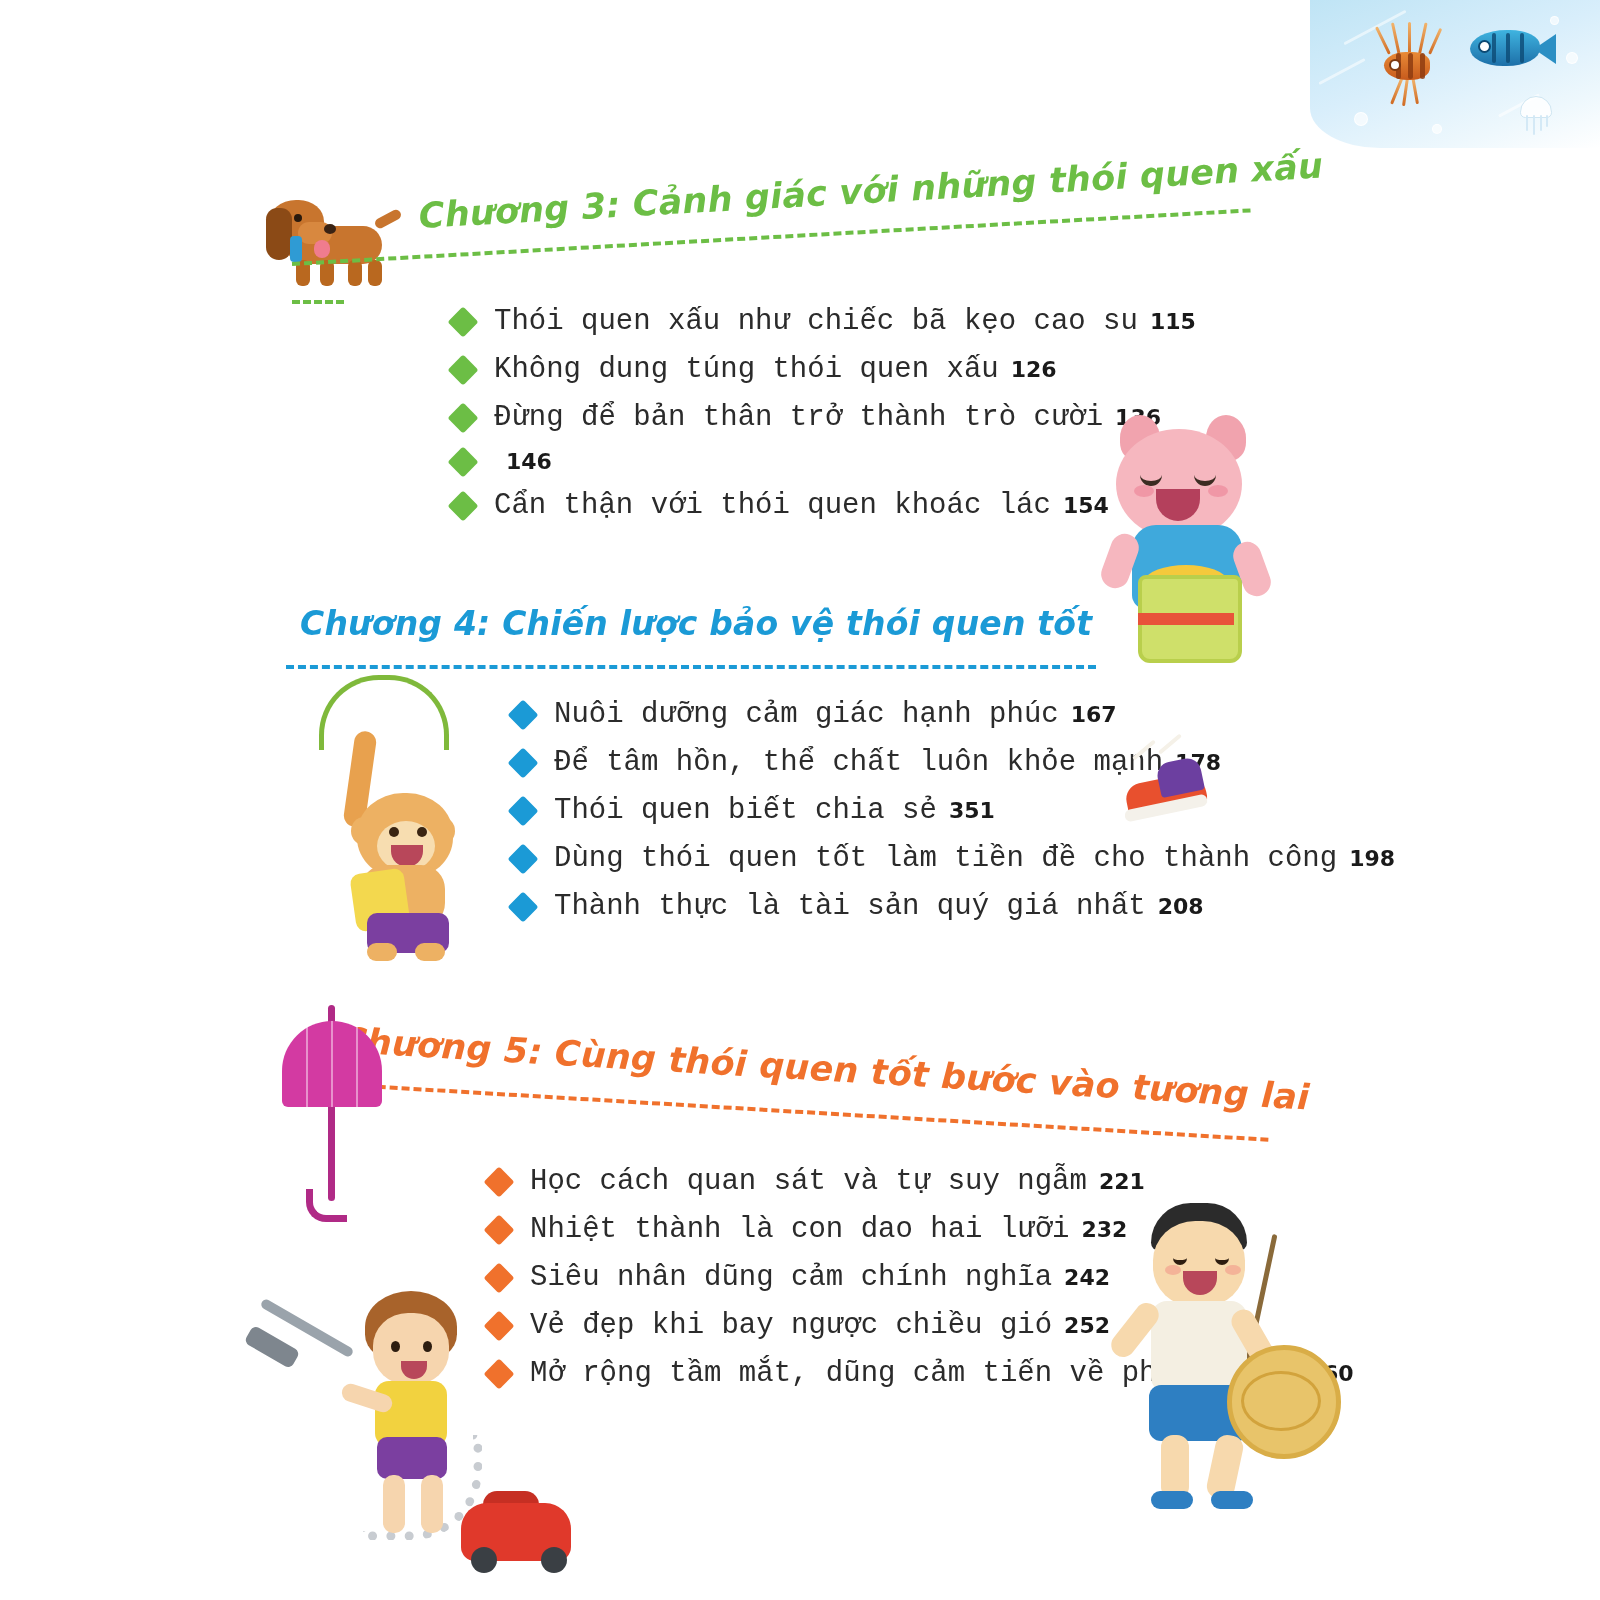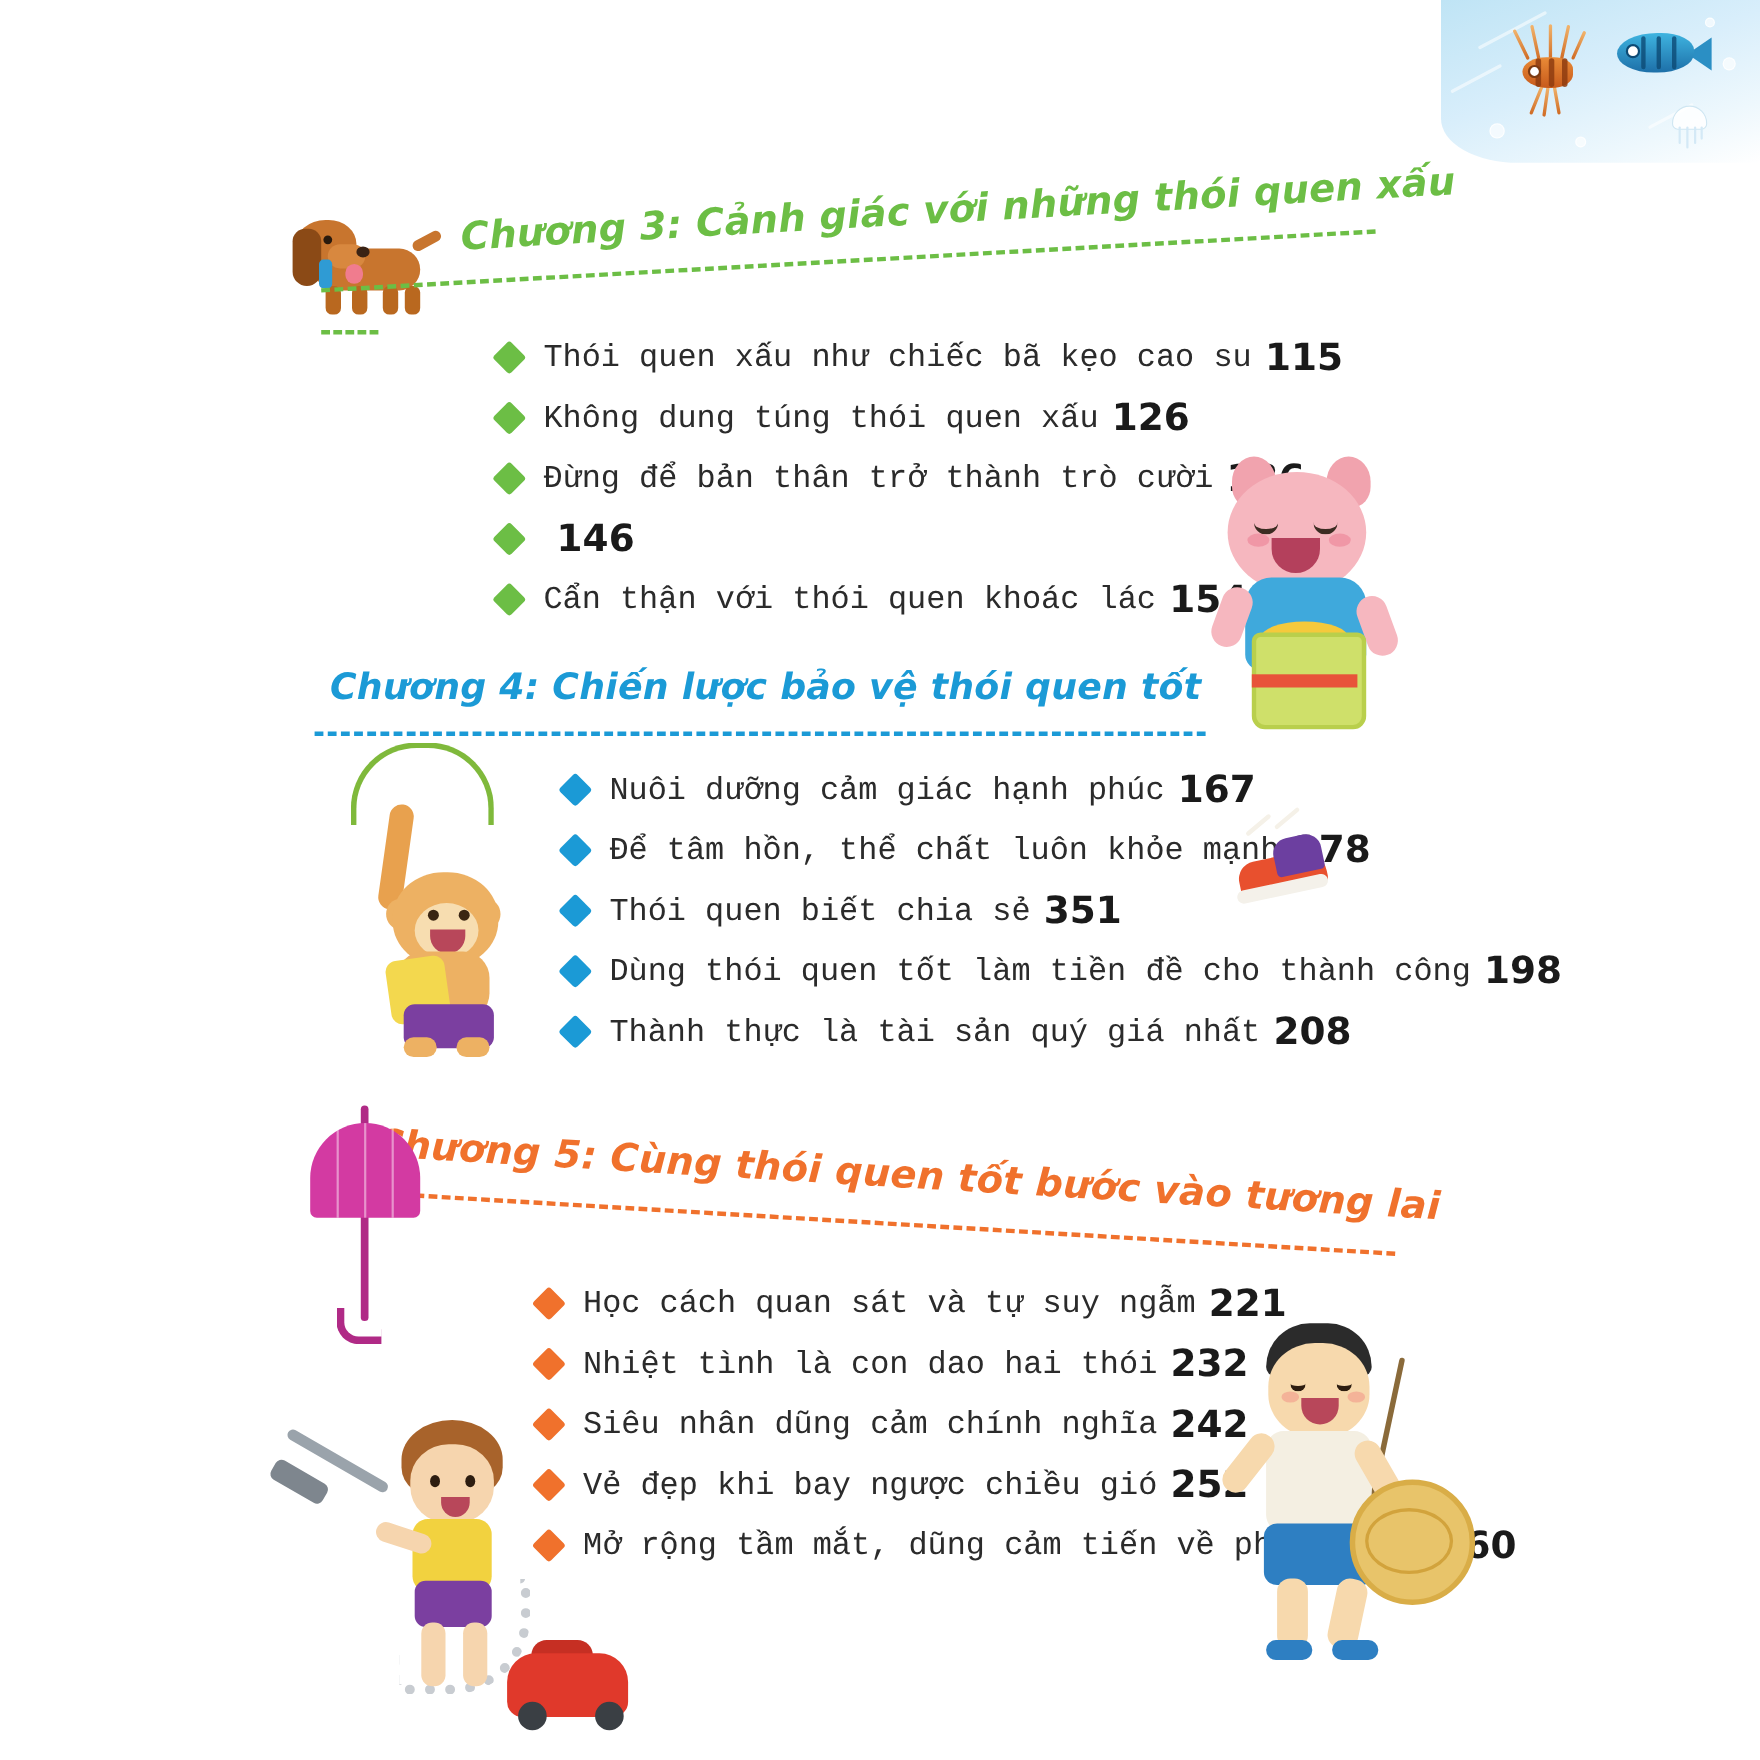--- a/index.html
+++ b/index.html
@@ -193,21 +193,21 @@
     border-radius: 3px;
   }
   .entry-text {
     font-family: Liberation Mono, monospace;
     font-size: 29px;
     color: #2b2b2b;
     white-space: nowrap;
   }
   .entry-page {
     font-family: "DejaVu Sans", sans-serif;
-    font-size: 34px;
+    font-size: 22px;
     font-weight: bold;
     color: #1a1a1a;
     margin-left: 12px;
     white-space: nowrap;
   }
   .green .bullet { background: #6cbe45; }
   .blue .bullet  { background: #1b9ad6; }
   .orange .bullet{ background: #f0712c; }
 
   
@@ -481,21 +481,21 @@
   <div class="dashline" style="left: 330px; top: 1082px; width: 940px; border-top-color: #f0712c; transform: rotate(3.4deg); transform-origin: left center;"></div>
 
   <div class="entries orange" style="left: 488px; top: 1140px; margin-top: 25px;">
     <div class="entry">
       <span class="bullet"></span>
       <span class="entry-text">Học cách quan sát và tự suy ngẫm</span>
       <span class="entry-page">221</span>
     </div>
     <div class="entry">
       <span class="bullet"></span>
-      <span class="entry-text">Nhiệt tình là con dao hai thói</span>
+      <span class="entry-text">Nhiệt thành là con dao hai lưỡi</span>
       <span class="entry-page">232</span>
     </div>
     <div class="entry">
       <span class="bullet"></span>
       <span class="entry-text">Siêu nhân dũng cảm chính nghĩa</span>
       <span class="entry-page">242</span>
     </div>
     <div class="entry">
       <span class="bullet"></span>
       <span class="entry-text">Vẻ đẹp khi bay ngược chiều gió</span>

